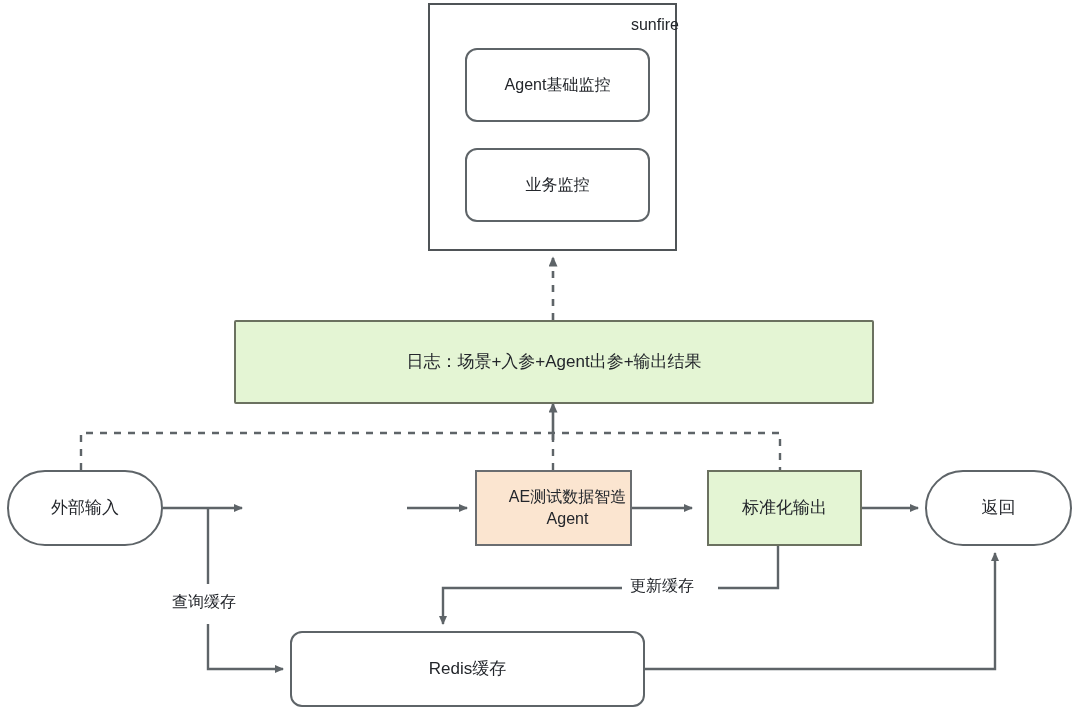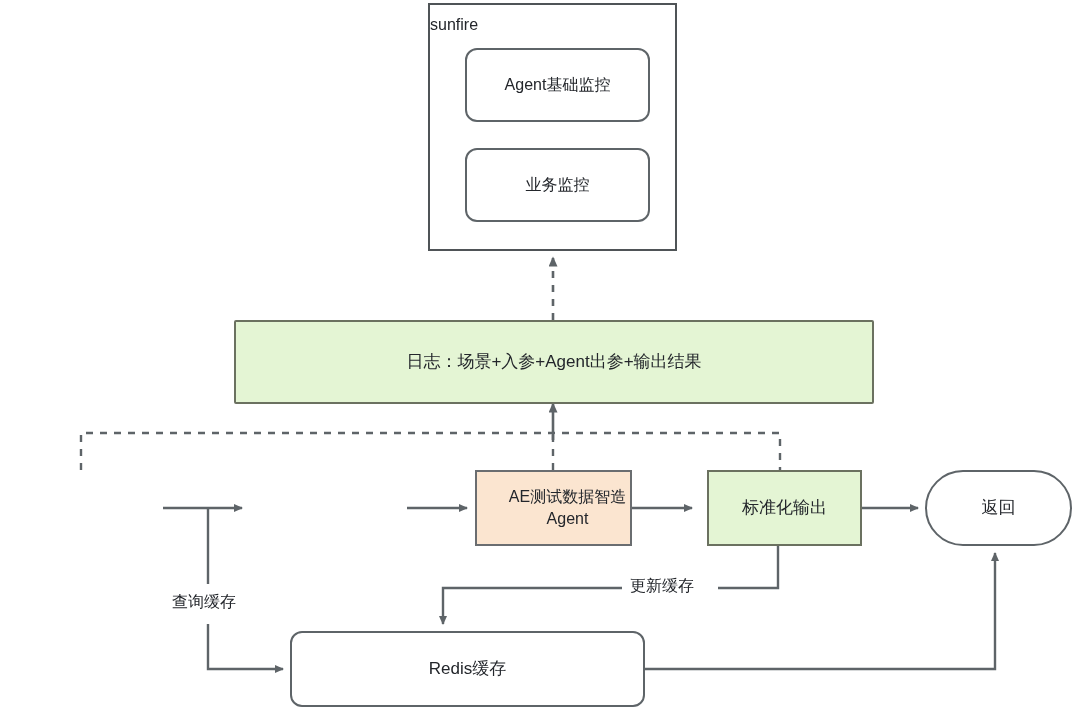--- a/index.html
+++ b/index.html
@@ -61,21 +61,21 @@
     left: 428px; top: 3px;
     width: 249px; height: 248px;
     border: 2px solid #4f5457;
     background: #ffffff;
     box-sizing: border-box;
   }
   #sunfire-title {
     position: absolute;
     left: 0; top: 11px;
     width: 249px;
-    text-align: left;
+    text-align: right;
     font-size: 16px;
     color: #23262b;
   }
 </style>
 </head>
 <body>
 
 <div id="canvas">
 
   <svg class="edges" viewBox="0 0 1080 711" xmlns="http://www.w3.org/2000/svg">
@@ -117,20 +117,23 @@
   </div>
 
   <div class="node node-round" style="left:465px; top:148px; width:185px; height:74px; font-size:16px;">
     <span>业务监控</span>
   </div>
 
   <div class="node node-round fill-green" style="left:234px; top:320px; width:640px; height:84px; border-radius:2px; font-size:17px;">
     <span>日志：场景+入参+Agent出参+输出结果</span>
   </div>
 
+  <div class="node node-pill" style="left:7px; top:470px; width:156px; height:76px; font-size:17px;">
+    <span>外部输入</span>
+  </div>
 
 
   <div class="node node-rect fill-orange" style="left:475px; top:470px; width:157px; height:76px; font-size:16px; flex-direction:column;padding-left:28px;">
     <span>AE测试数据智造</span>
     <span>Agent</span>
   </div>
 
   <div class="node node-rect fill-green" style="left:700px; top:470px; width:155px; height:76px; font-size:17px;margin-left:7px;">
     <span>标准化输出</span>
   </div>

